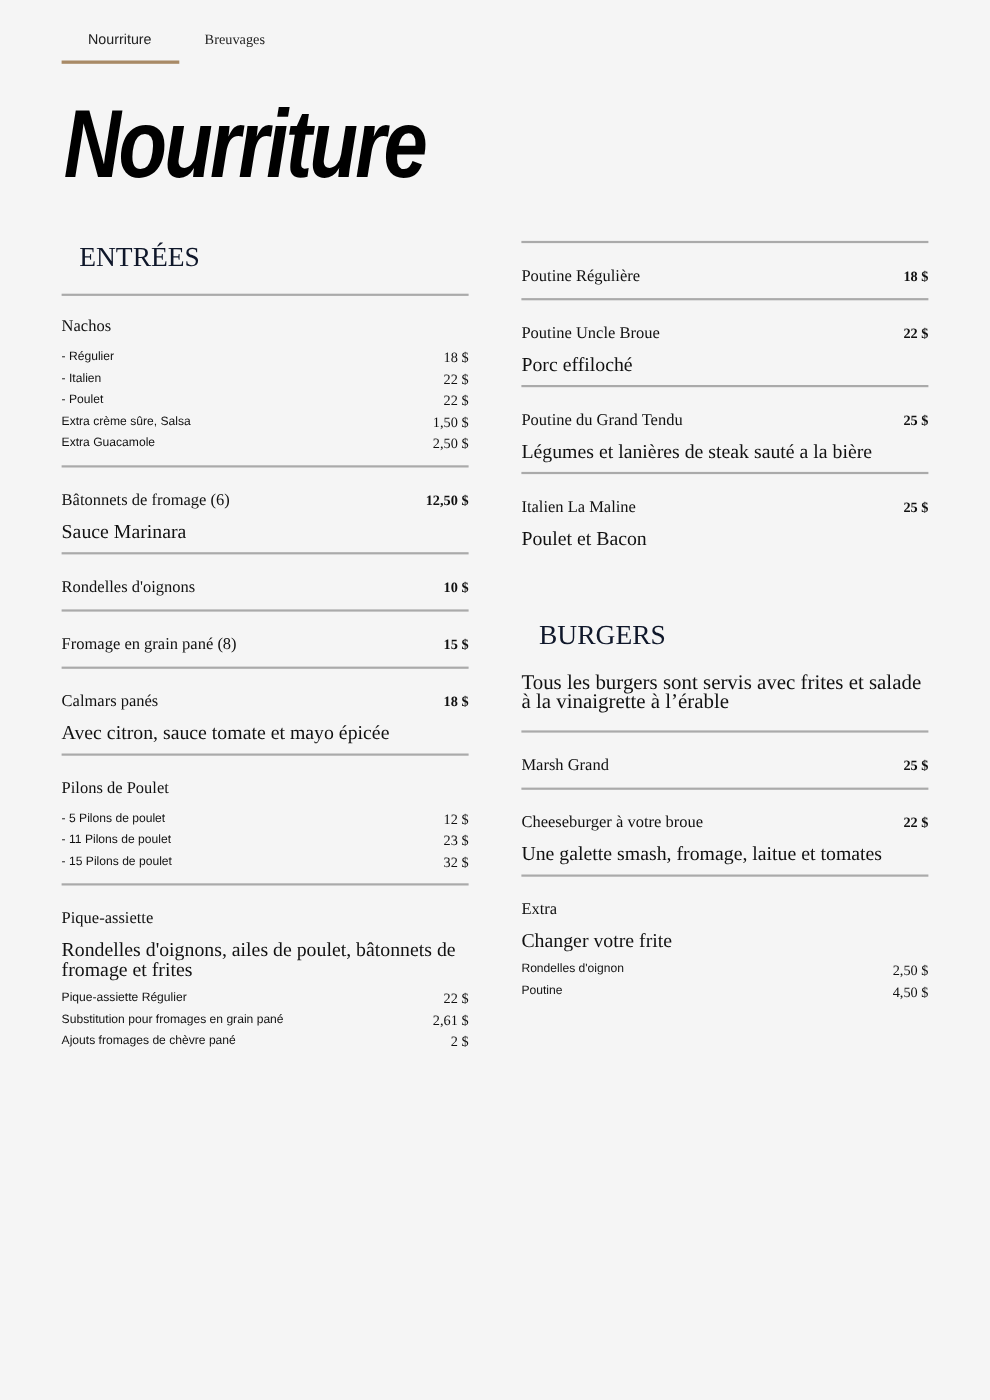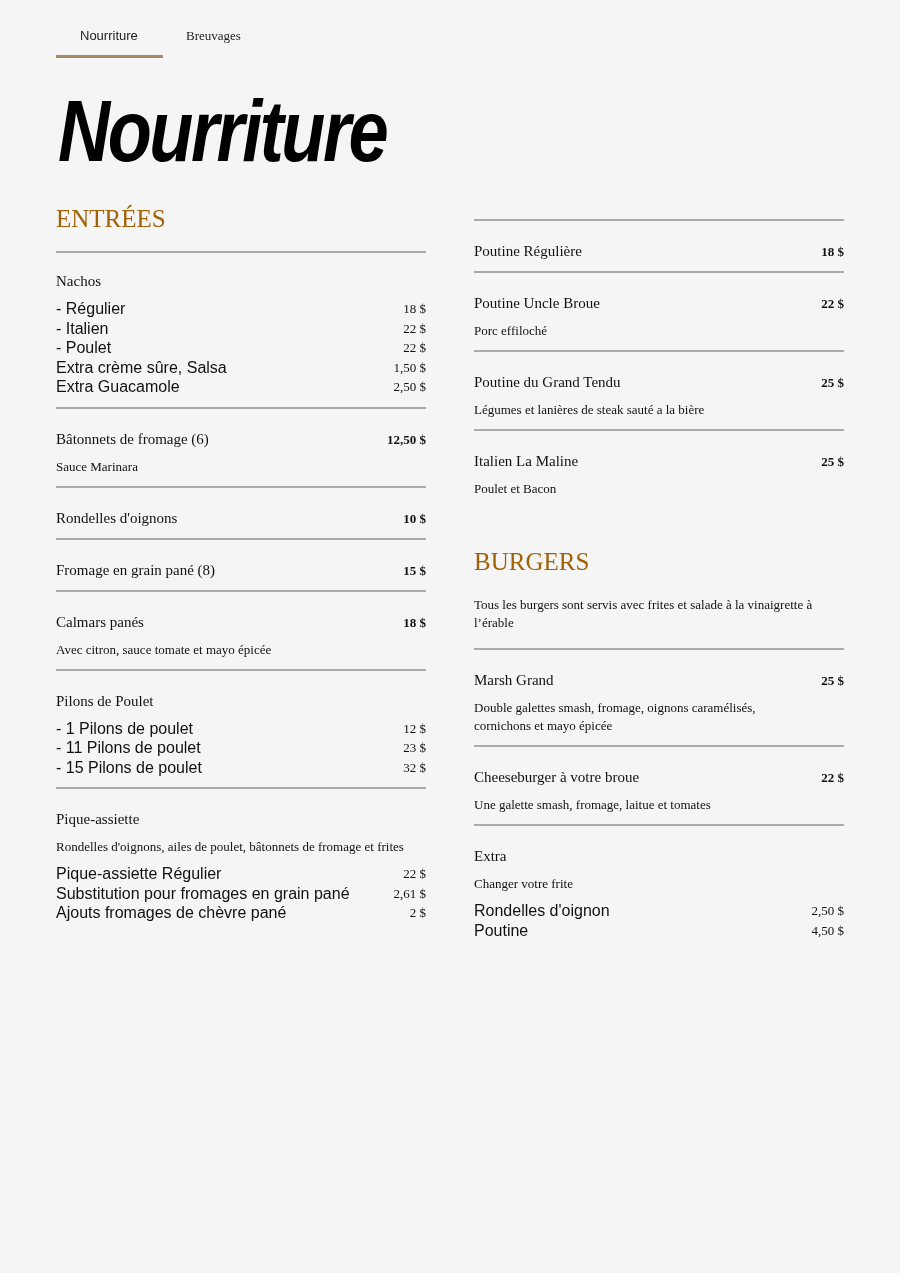--- a/index.html
+++ b/index.html
@@ -29,34 +29,34 @@
     font-weight: bold; font-style: italic;
     font-size: 88px; letter-spacing: -3px;
     transform: scaleX(0.82); transform-origin: left top;
     margin: 0; line-height: 1.2; color: #000;
   }
   .col { position: absolute; top: 203px; width: 370px; }
   .col.left { left: 56px; }
   .col.right { left: 474px; }
   .section-title {
     font-family: "Liberation Serif", serif;
-    color: #a16207; font-size: 25px; font-weight: normal;
-    margin: 0; line-height: 32px;
-  }
-  .section-note { font-size: 13px; line-height: 18px; margin-top: 18px; margin-bottom: 16px; }
+    color: #0f172a; font-size: 25px; font-weight: normal;
+    margin: 16px; line-height: 32px;
+  }
+  .section-note { font-size: 19px; line-height: 18px; margin-top: 18px; margin-bottom: 16px; }
   .rule { height: 2px; background: #aaaaaa; margin: 0; }
   .first-rule { margin-top: 16px; }
   .item { padding: 20px 0 10px 0; }
   .item-head { display: flex; justify-content: space-between; align-items: baseline; }
   .item-name { font-size: 15px; line-height: 20px; }
   .item-price { font-size: 13px; font-weight: bold; }
-  .item-desc { font-size: 13px; line-height: 18px; margin-top: 9px; }
+  .item-desc { font-size: 18px; line-height: 18px; margin-top: 9px; }
   .subs { margin-top: 8px; }
   .sub { display: flex; justify-content: space-between; line-height: 19.5px; }
-  .sub-label { font-family: "Liberation Sans", sans-serif; font-size: 16px; }
+  .sub-label { font-family: "Liberation Sans", sans-serif; font-size: 11px; }
   .sub-price { font-size: 13px; }
   .spacer-burgers { height: 38px; }
 </style>
 </head>
 <body>
 
 <nav class="tabs">
   <div class="tab active">Nourriture</div>
   <div class="tab second">Breuvages</div>
 </nav>
@@ -129,21 +129,21 @@
     <div class="item-desc">Avec citron, sauce tomate et mayo épicée</div>
   </div>
   <div class="rule"></div>
 
   <div class="item">
     <div class="item-head">
         <span class="item-name">Pilons de Poulet</span>
       </div>
     <div class="subs">
       <div class="sub">
-          <span class="sub-label">- 1 Pilons de poulet</span>
+          <span class="sub-label">- 5 Pilons de poulet</span>
           <span class="sub-price">12 $</span>
         </div>
       <div class="sub">
           <span class="sub-label">- 11 Pilons de poulet</span>
           <span class="sub-price">23 $</span>
         </div>
       <div class="sub">
           <span class="sub-label">- 15 Pilons de poulet</span>
           <span class="sub-price">32 $</span>
         </div>
@@ -215,21 +215,20 @@
   <div>
     <h2 class="section-title">BURGERS</h2>
     <div class="section-note">Tous les burgers sont servis avec frites et salade à la vinaigrette à l’érable</div>
     <div class="rule"></div>
 
     <div class="item">
       <div class="item-head">
           <span class="item-name">Marsh Grand</span>
           <span class="item-price">25 $</span>
         </div>
-      <div class="item-desc" style="padding-right:30px;">Double galettes smash, fromage, oignons caramélisés, cornichons et mayo épicée</div>
     </div>
     <div class="rule"></div>
 
     <div class="item">
       <div class="item-head">
           <span class="item-name">Cheeseburger à votre broue</span>
           <span class="item-price">22 $</span>
         </div>
       <div class="item-desc">Une galette smash, fromage, laitue et tomates</div>
     </div>

